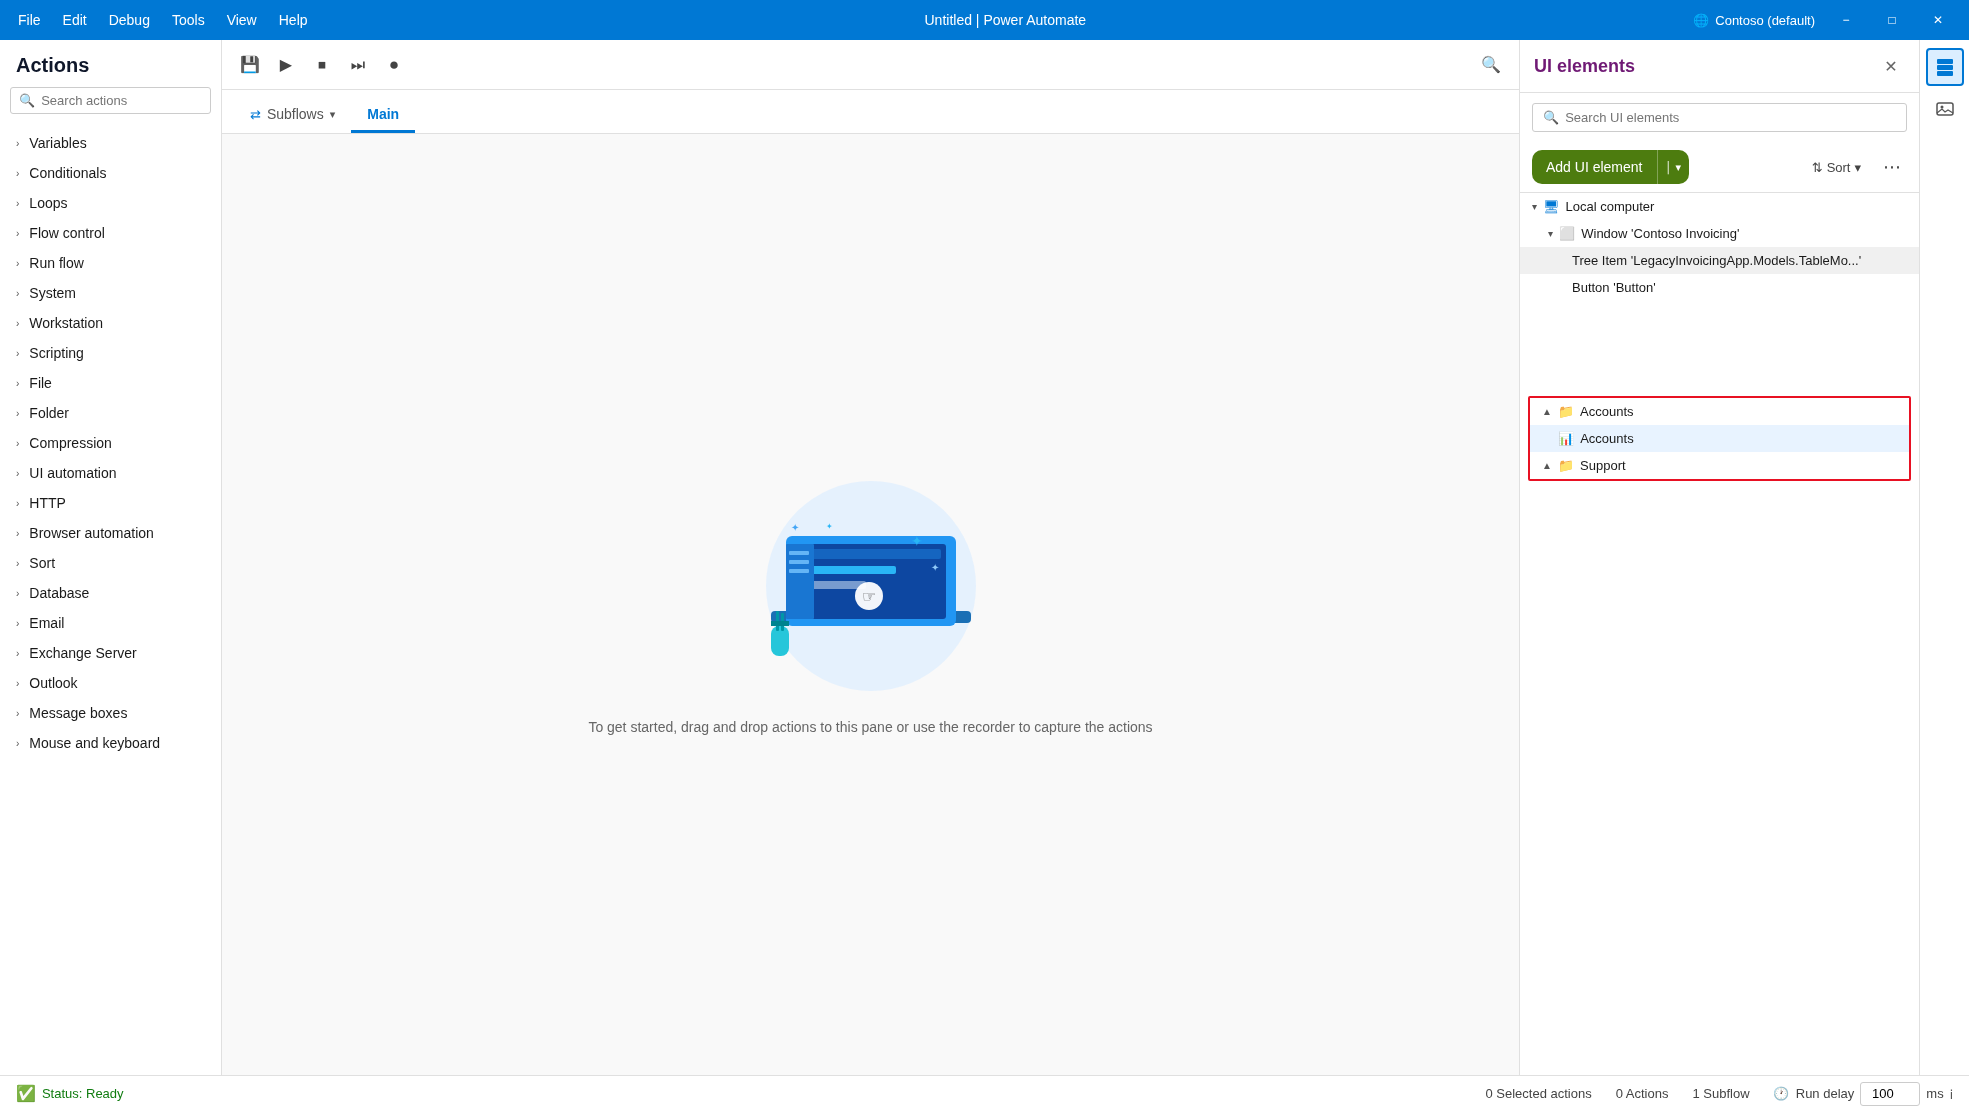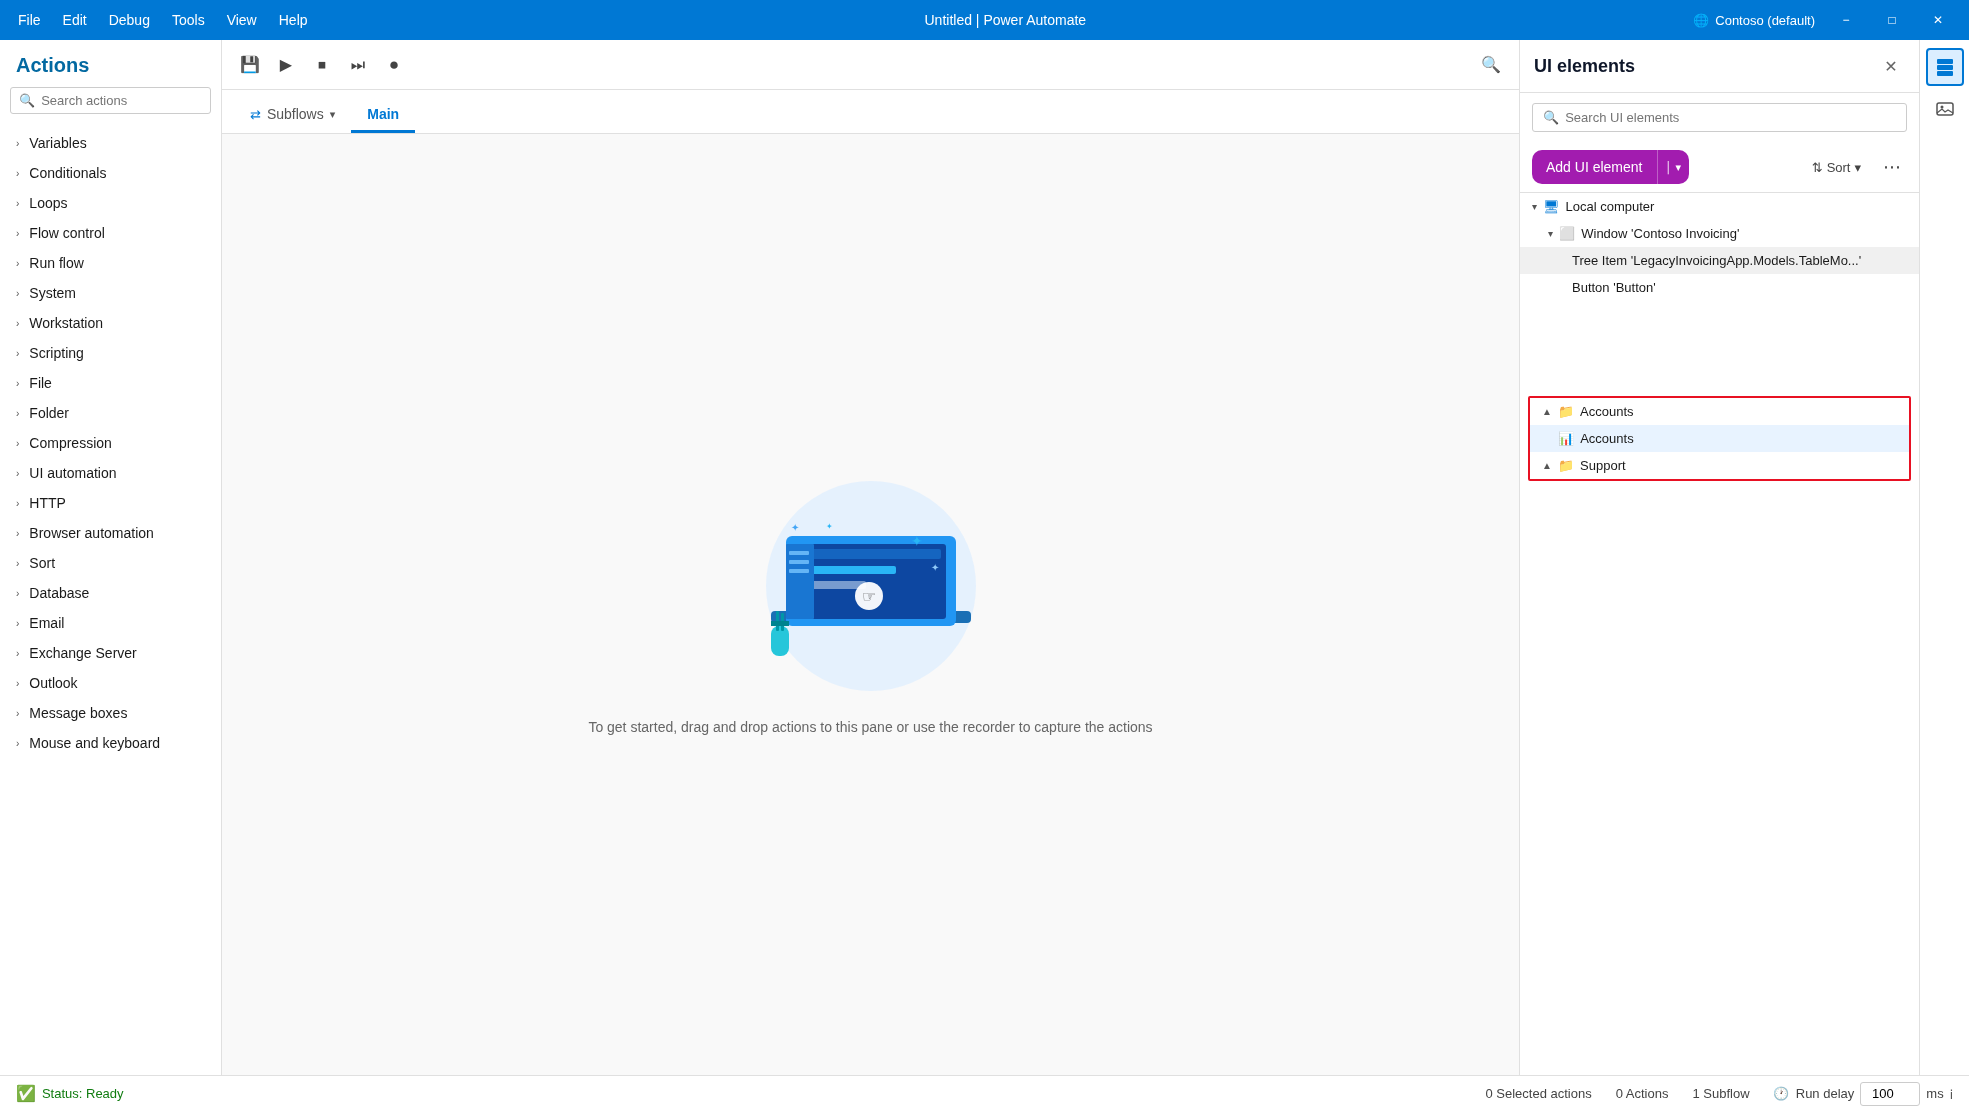--- a/index.html
+++ b/index.html
@@ -71,21 +71,21 @@
       background: white;
       border-right: 1px solid #e0e0e0;
       display: flex;
       flex-direction: column;
       flex-shrink: 0;
     }
     .panel-title {
       font-size: 20px;
       font-weight: 600;
       padding: 14px 16px 10px;
-      color: #0369a1;
+      color: #0f172a;
     }
     .search-box {
       margin: 0 10px 10px;
       display: flex;
       align-items: center;
       border: 1px solid #ccc;
       border-radius: 3px;
       padding: 5px 8px;
       gap: 6px;
       background: white;
@@ -222,21 +222,21 @@
     .ui-panel-header {
       display: flex;
       align-items: center;
       justify-content: space-between;
       padding: 12px 14px;
       border-bottom: 1px solid #e0e0e0;
     }
     .ui-panel-title {
       font-size: 18px;
       font-weight: 600;
-      color: #0f172a;
+      color: #701a75;
     }
     .ui-panel-close {
       cursor: pointer;
       font-size: 16px;
       color: #666;
       width: 28px;
       height: 28px;
       display: flex;
       align-items: center;
       justify-content: center;
@@ -262,21 +262,21 @@
     }
     .ui-add-sort-row {
       display: flex;
       align-items: center;
       padding: 8px 12px;
       gap: 8px;
     }
     .add-ui-btn {
       display: flex;
       align-items: center;
-      background: #a21caf;
+      background: #4d7c0f;
       color: white;
       border: none;
       border-radius: 10px;
       font-size: 14px;
       cursor: pointer;
       height: 34px;
     }
     .add-ui-btn-main {
       padding: 0 14px;
       height: 100%;

